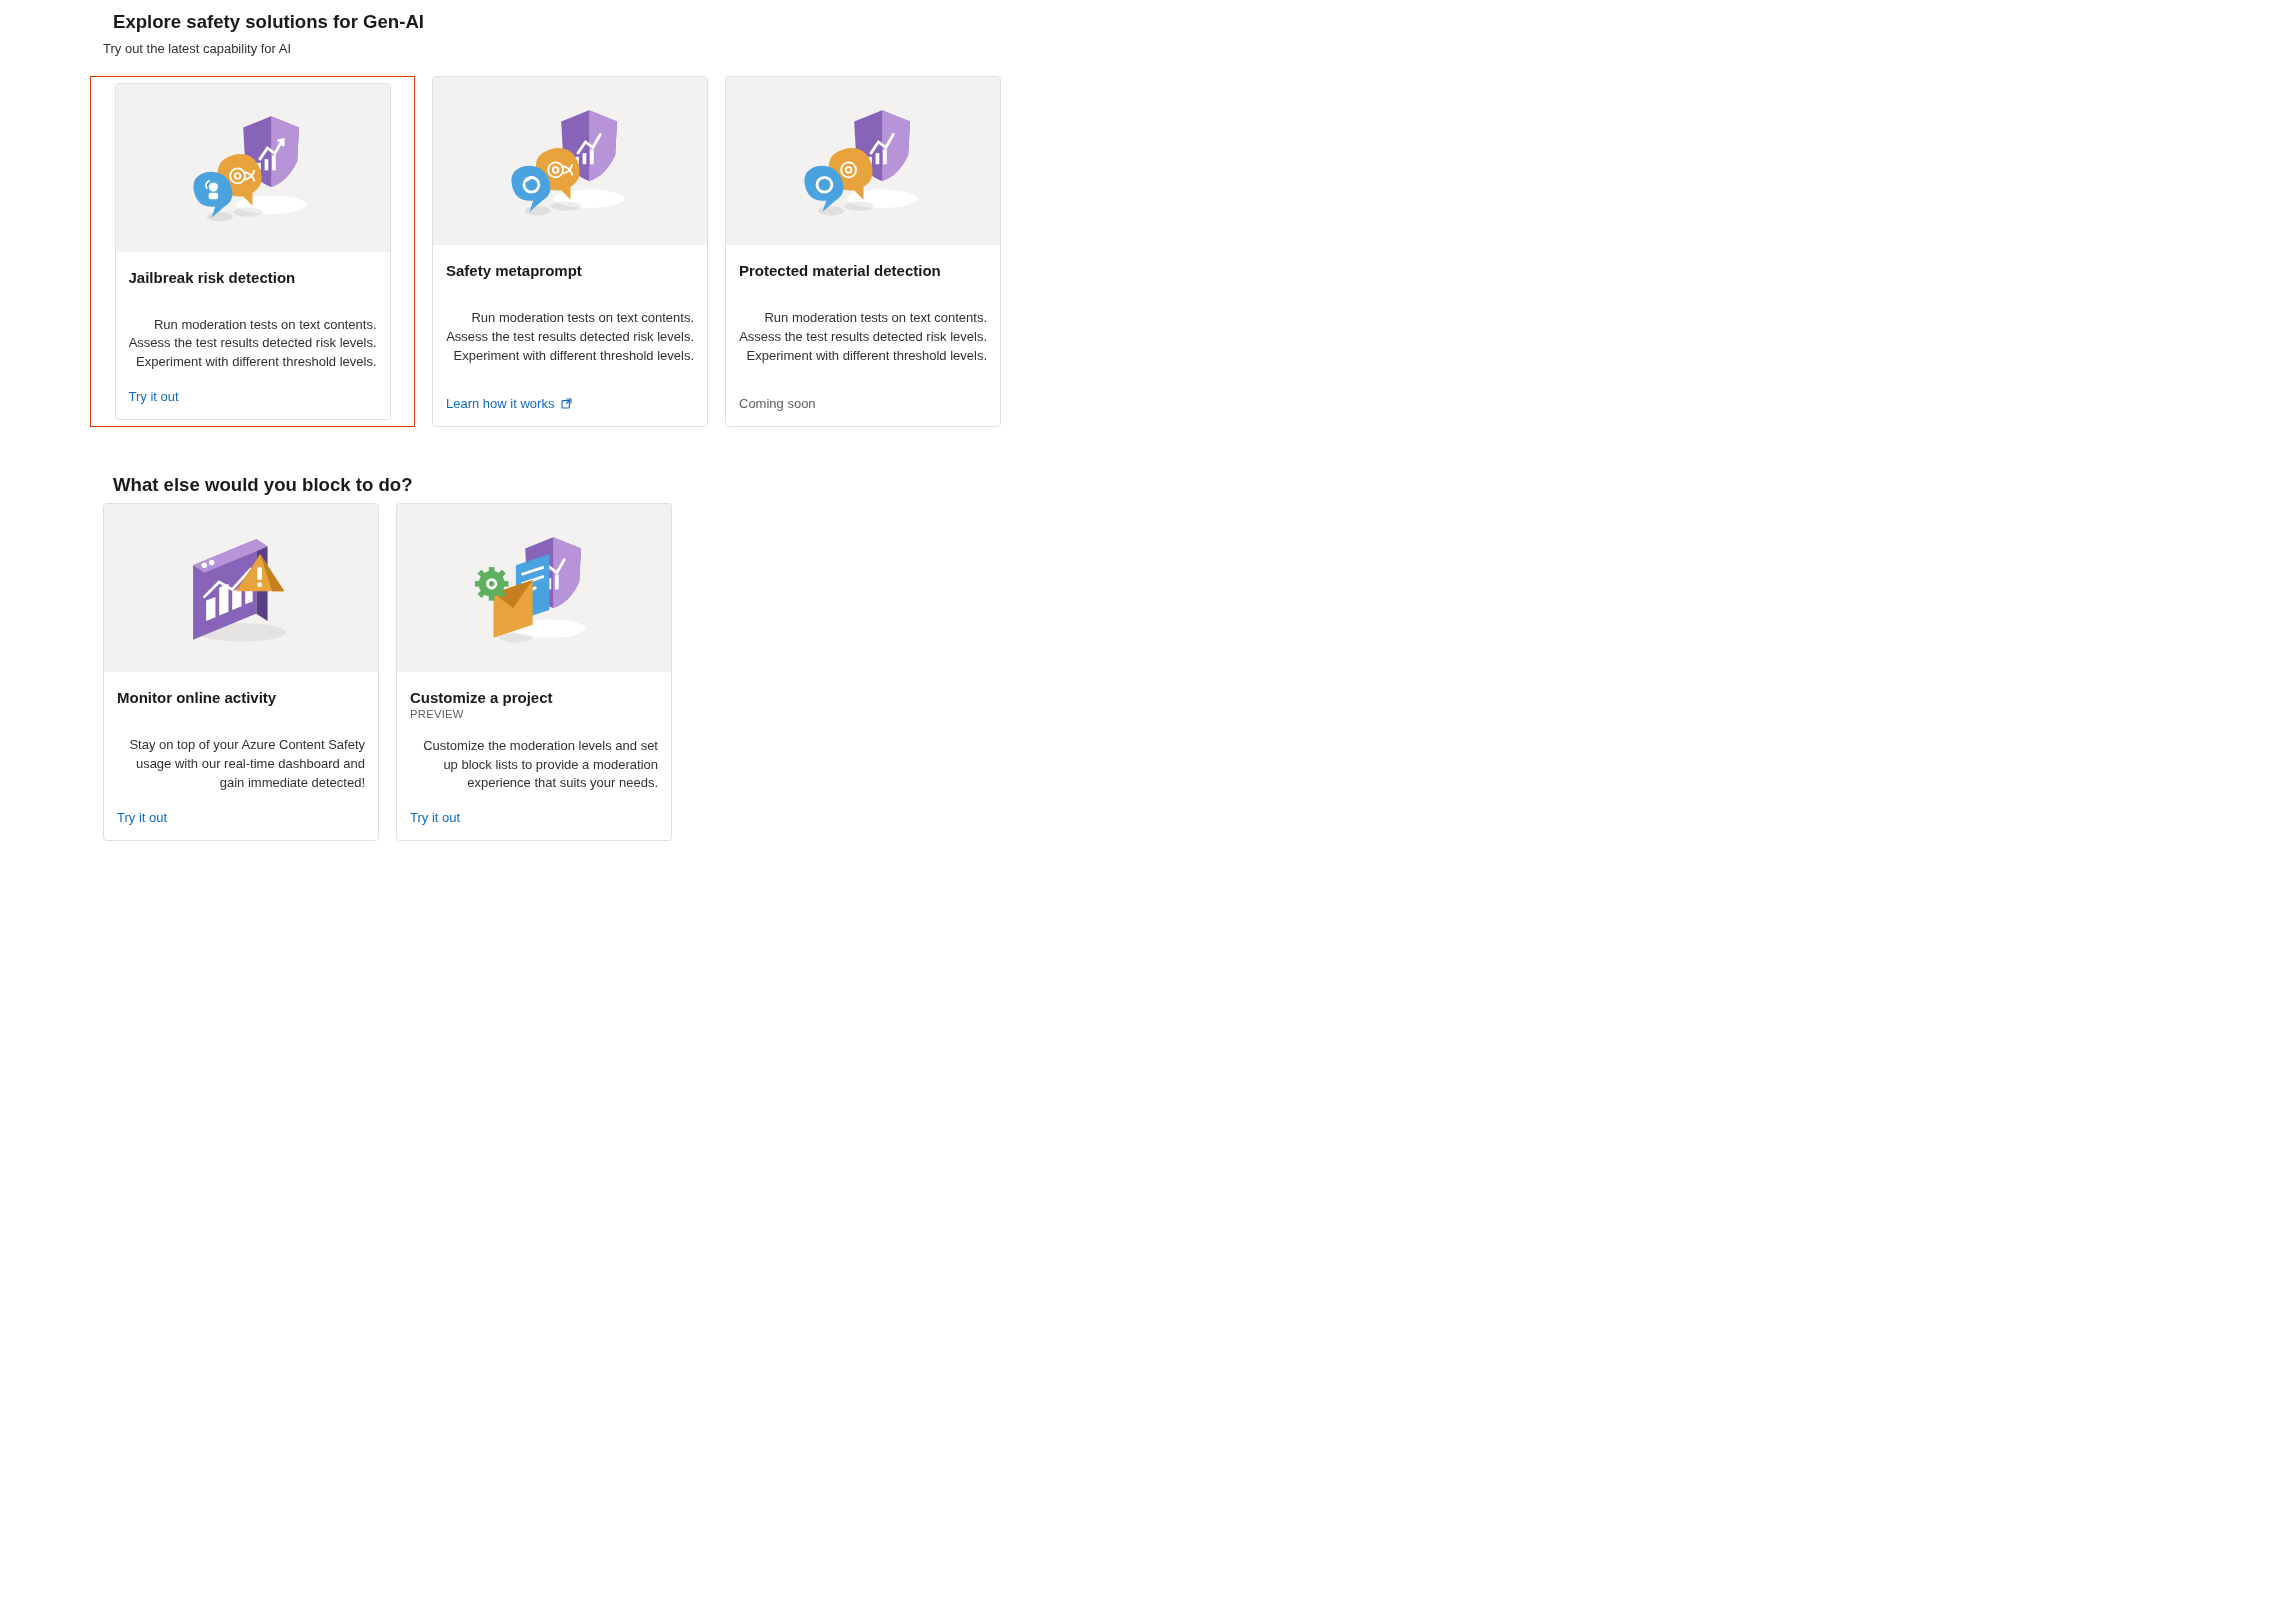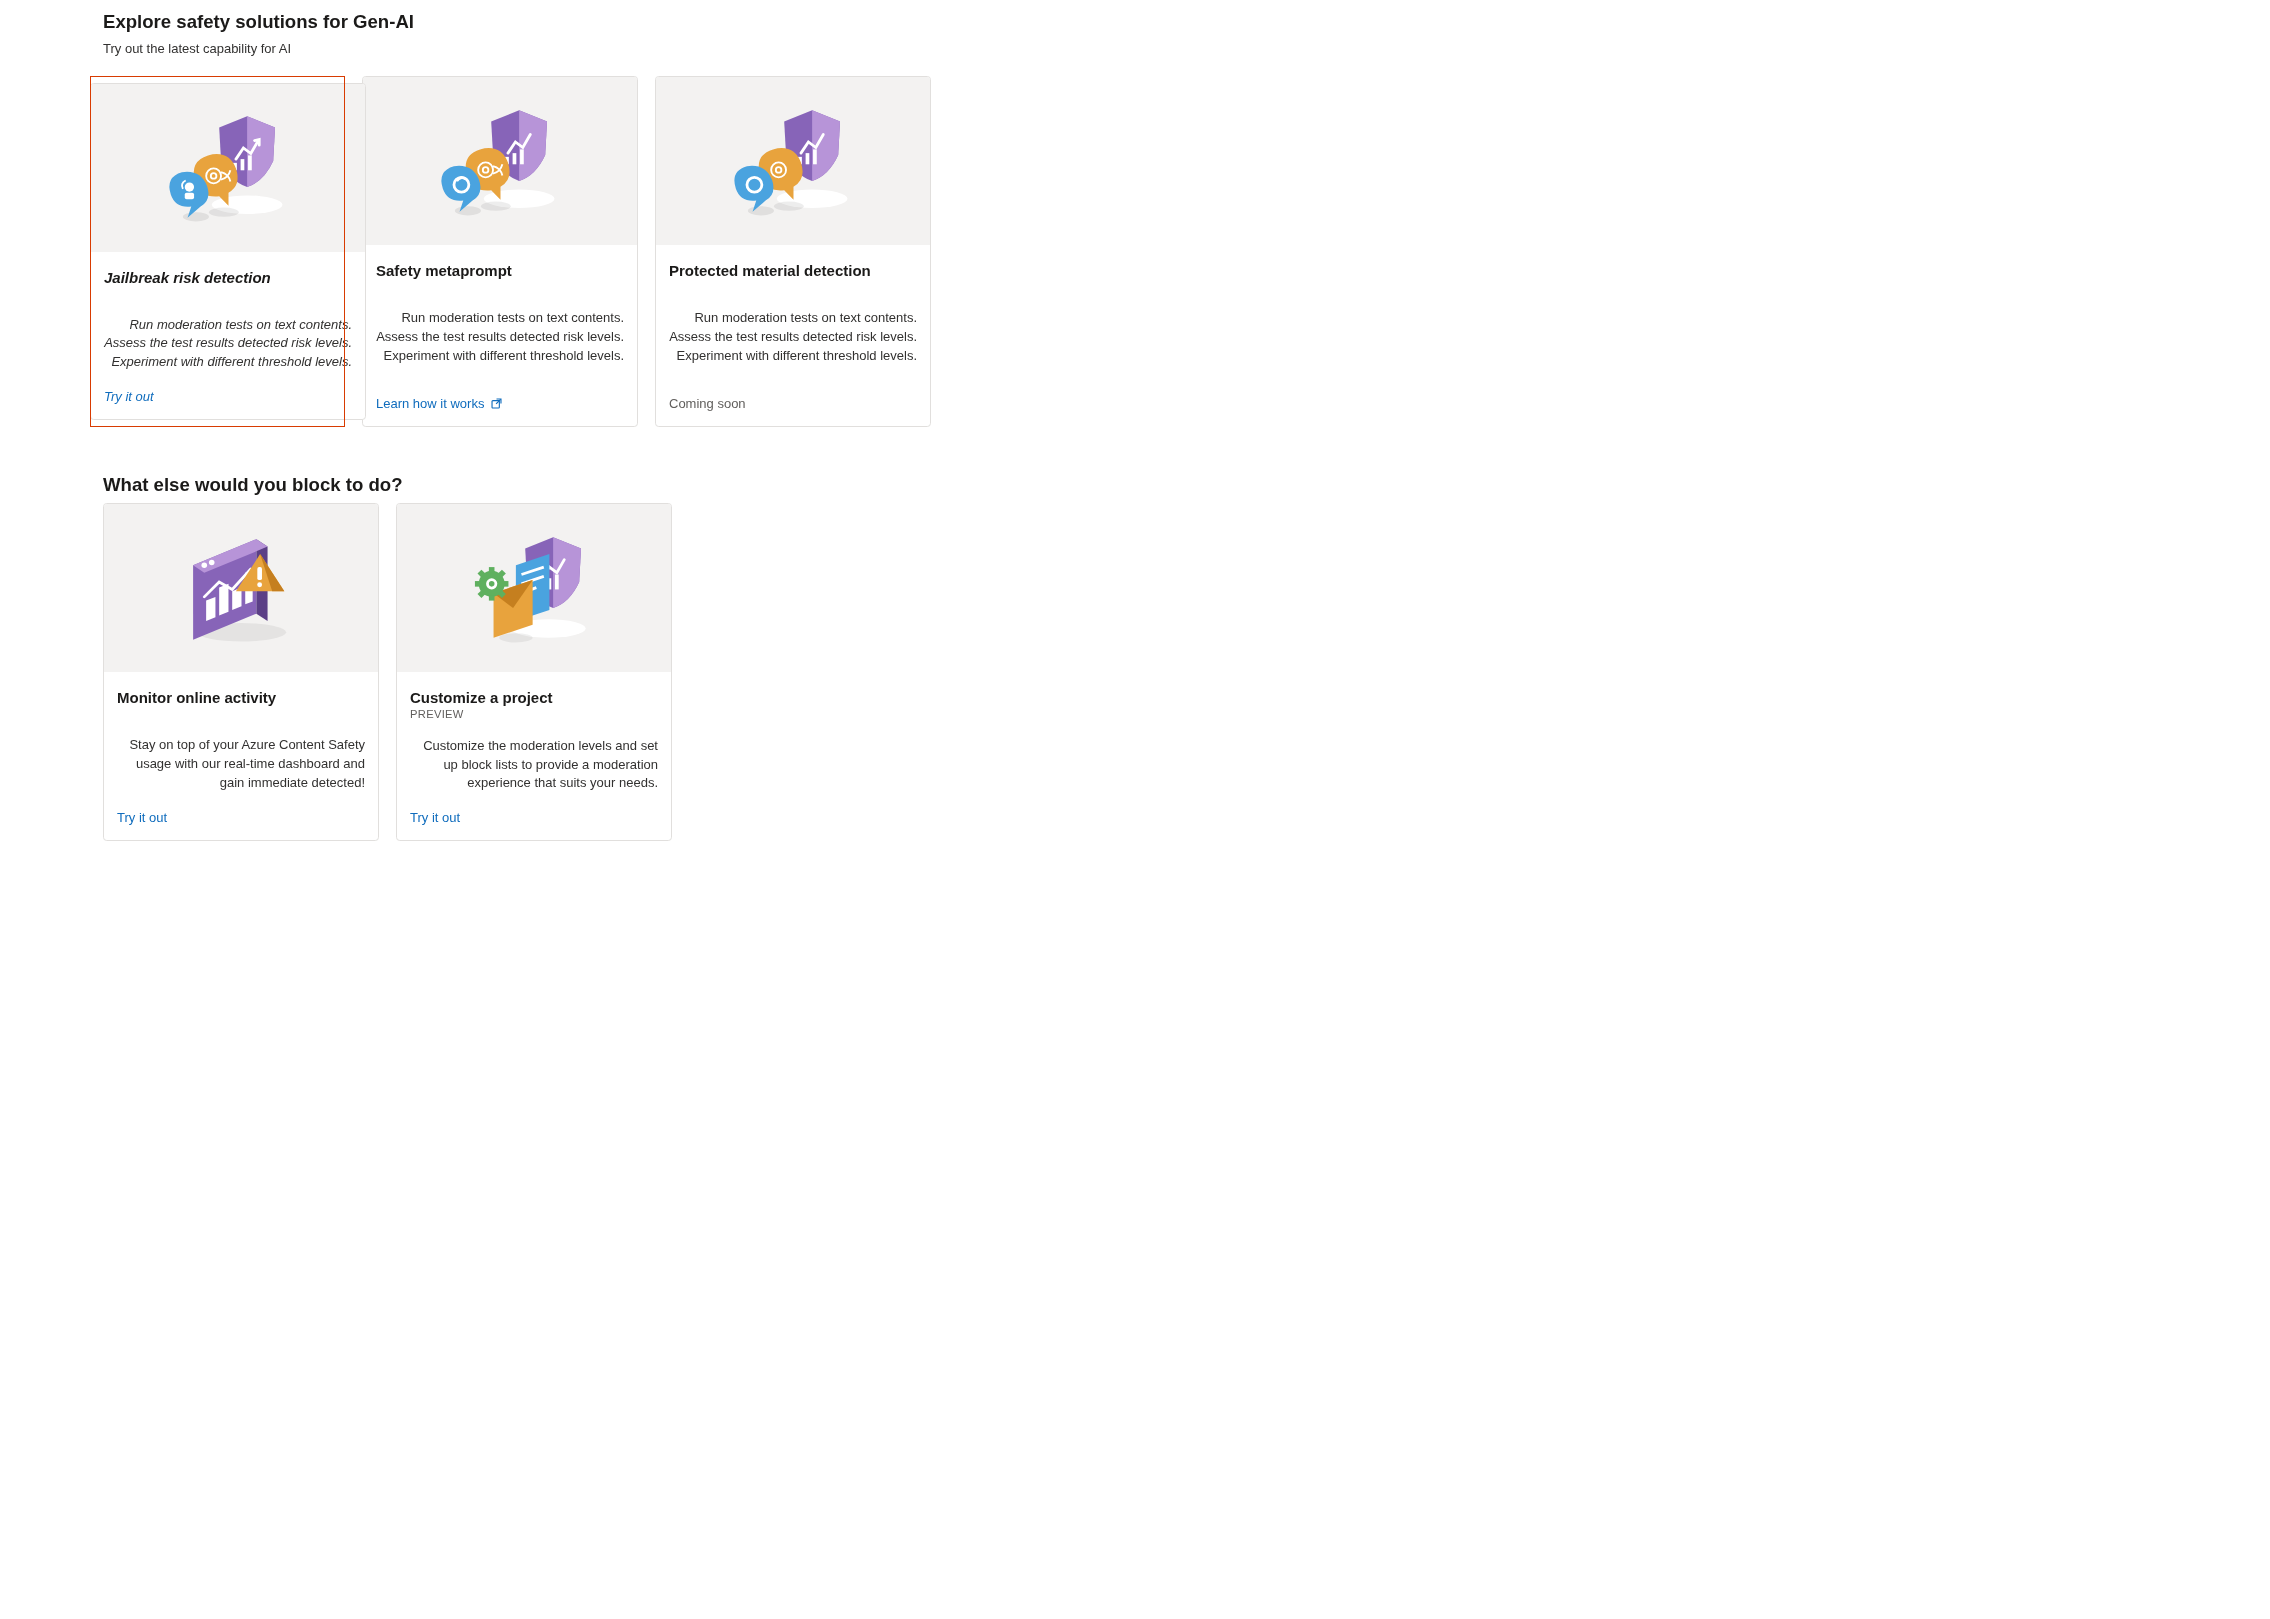--- a/index.html
+++ b/index.html
@@ -11,20 +11,21 @@
   }
   .page {
     padding: 11.2px 103px 37px 103px;
     max-width: 2271px;
   }
   .section-title {
     font-size: 18.6px;
     font-weight: 600;
     color: #1b1a19;
     margin-bottom: 7.5px;
+    margin-left: 10px;
   }
   .section-subtitle {
     font-size: 13px;
     color: #323130;
     margin-bottom: 20.5px;
   }
   .card-row {
     display: flex;
     gap: 17px;
     margin-bottom: 47px;
@@ -35,22 +36,21 @@
     border-radius: 3.7px;
     overflow: hidden;
     background: #fff;
     display: flex;
     flex-direction: column;
   }
   .highlight-wrap {
     position: relative;
     padding: 6.5px 0 6.5px 0;
     margin-left: -13px;
-    width: 255px;
-    font-style: italic;
+    width: 325px;
   }
   .highlight-wrap::before {
     content: "";
     position: absolute;
     inset: 0;
     border: 1.4px solid #d83b01;
     pointer-events: none;
   }
   .highlight-wrap .card { margin: 0 auto; }
   .card-hero {

